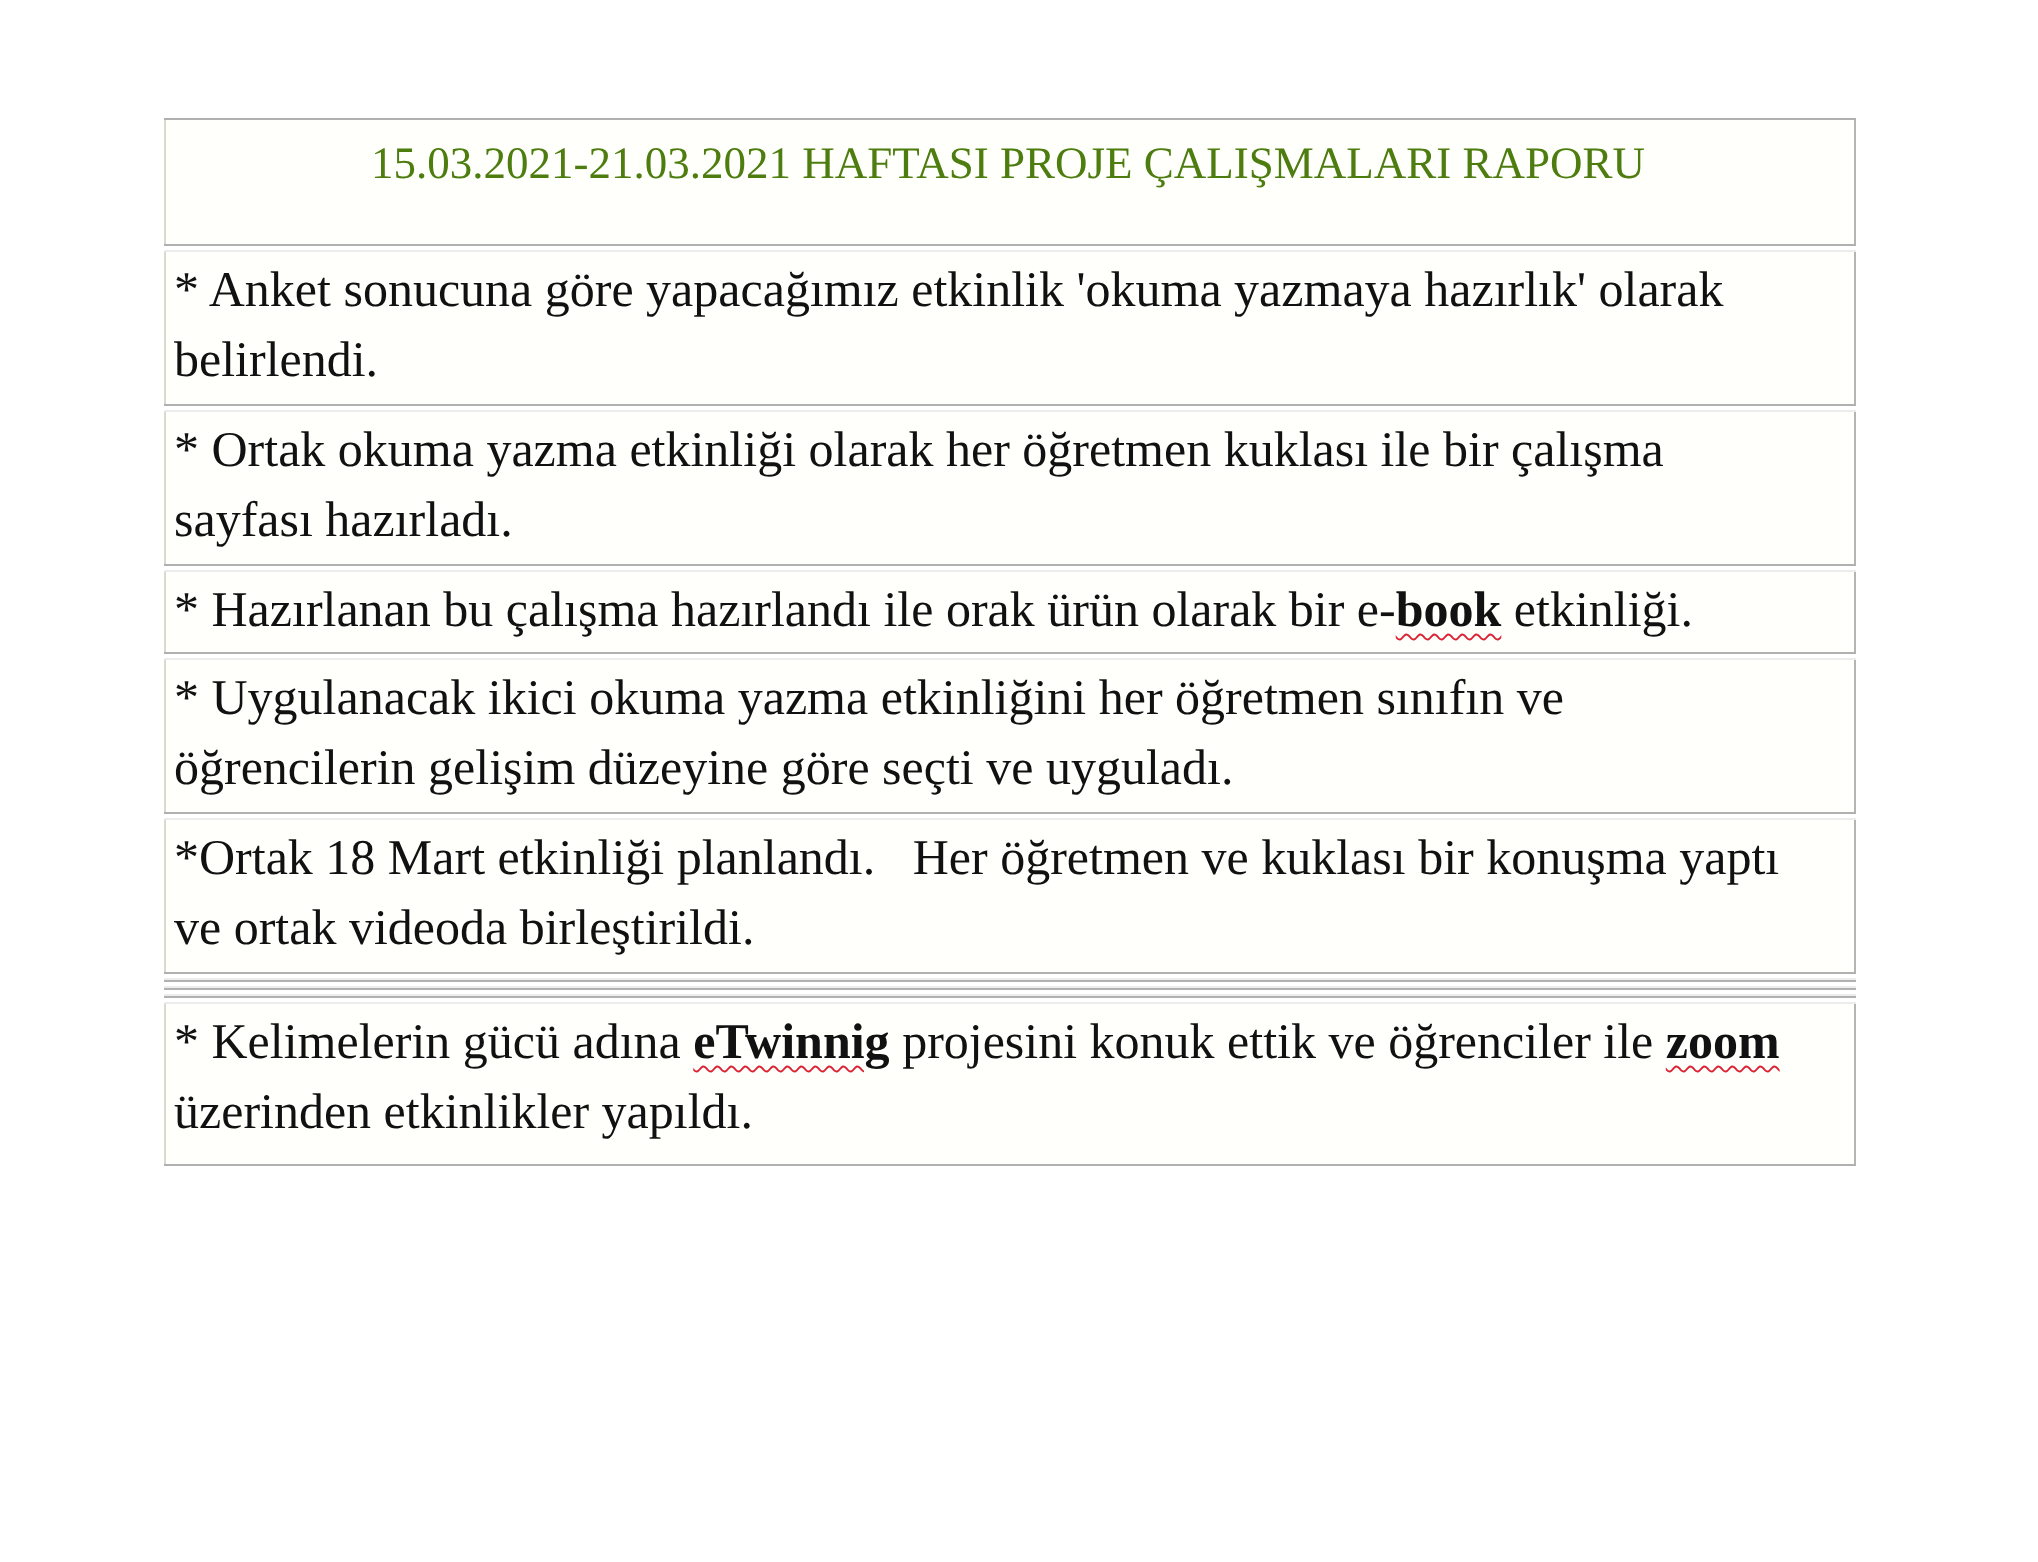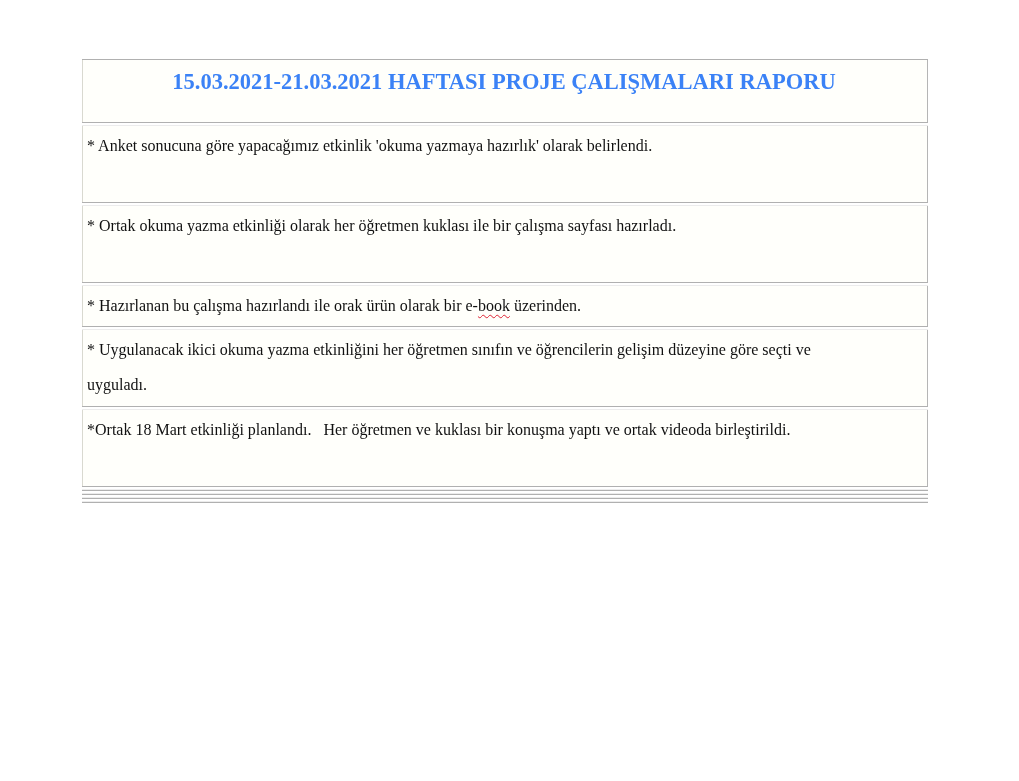--- a/index.html
+++ b/index.html
@@ -1,50 +1,51 @@
 <!DOCTYPE html>
 <html><head>
 <meta charset="utf-8">
 <style>
   html, body { margin: 0; padding: 0; background: #ffffff; }
   body { width: 1019px; height: 781px; position: relative; overflow: hidden;
          font-family: "Liberation Serif", "DejaVu Serif", serif; color: #111; }
   .report { position: absolute; left: 82px; top: 59px; width: 846px; }
   .cell { position: relative; box-sizing: border-box; background: #fffffb;
           border-left: 1px solid #d9d9d0; border-right: 1px solid #b5b5b5;
-          padding: 2px 6px 0 4px; font-size: 16px; line-height: 35px; }
+          padding: 2px 6px 0 4px; font-size: 25px; line-height: 35px; }
   .sep { height: 2px; border-top: 1px solid #b0b0b0; border-bottom: 1px solid #ececec; background:#fff; }
-  .title { color: #3b82f6; font-weight: bold; text-align: center; height: 62px;
+  .title { color: #4d7c0f; font-weight: normal; text-align: center; height: 62px;
            padding-top: 6px; font-size: 22.5px; line-height: 32px; }
   .top-line { height: 1px; background: #b0b0b0; }
-  .squiggle { text-decoration: underline wavy #d23; text-decoration-thickness: 1px; text-underline-offset: 3px; }
+  .squiggle { text-decoration: underline wavy #d23; text-decoration-thickness: 1px; text-underline-offset: 3px; font-weight: bold; }
 </style>
 </head>
 <body>
 
 <div class="report">
   <div class="top-line"></div>
   <div class="cell title">15.03.2021-21.03.2021 HAFTASI PROJE ÇALIŞMALARI RAPORU</div>
   <div class="sep"></div>
 
   <div class="cell" style="height:76px">* Anket sonucuna göre yapacağımız etkinlik 'okuma yazmaya hazırlık' olarak belirlendi.</div>
   <div class="sep"></div>
 
   <div class="cell" style="height:76px;padding-right:60px">* Ortak okuma yazma etkinliği olarak her öğretmen kuklası ile bir çalışma sayfası hazırladı.</div>
   <div class="sep"></div>
 
-  <div class="cell" style="height:40px;white-space:nowrap"><span>* Hazırlanan bu çalışma hazırlandı ile orak ürün olarak bir e-</span><span class="squiggle">book</span><span> üzerinden.</span></div>
+  <div class="cell" style="height:40px;white-space:nowrap"><span>* Hazırlanan bu çalışma hazırlandı ile orak ürün olarak bir e-</span><span class="squiggle">book</span><span> etkinliği.</span></div>
   <div class="sep"></div>
 
   <div class="cell" style="height:76px;padding-right:96px">* Uygulanacak ikici okuma yazma etkinliğini her öğretmen sınıfın ve öğrencilerin gelişim düzeyine göre seçti ve uyguladı.</div>
   <div class="sep"></div>
 
   <div class="cell" style="height:76px;padding-right:8px;white-space:pre-wrap">*Ortak 18 Mart etkinliği planlandı.   Her öğretmen ve kuklası bir konuşma yaptı ve ortak videoda birleştirildi.</div>
   <div class="sep"></div>
 
   <div class="sep"></div>
 
   <div class="sep"></div>
 
   <div class="sep"></div>
 
+  <div class="cell" style="height:80px;padding-right:30px"><span>* Kelimelerin gücü adına </span><span class="squiggle">eTwinnig</span><span> projesini konuk ettik ve öğrenciler ile </span><span class="squiggle">zoom</span><span> üzerinden etkinlikler yapıldı.</span></div>
   <div class="top-line"></div>
 </div>
 
 </body></html>

